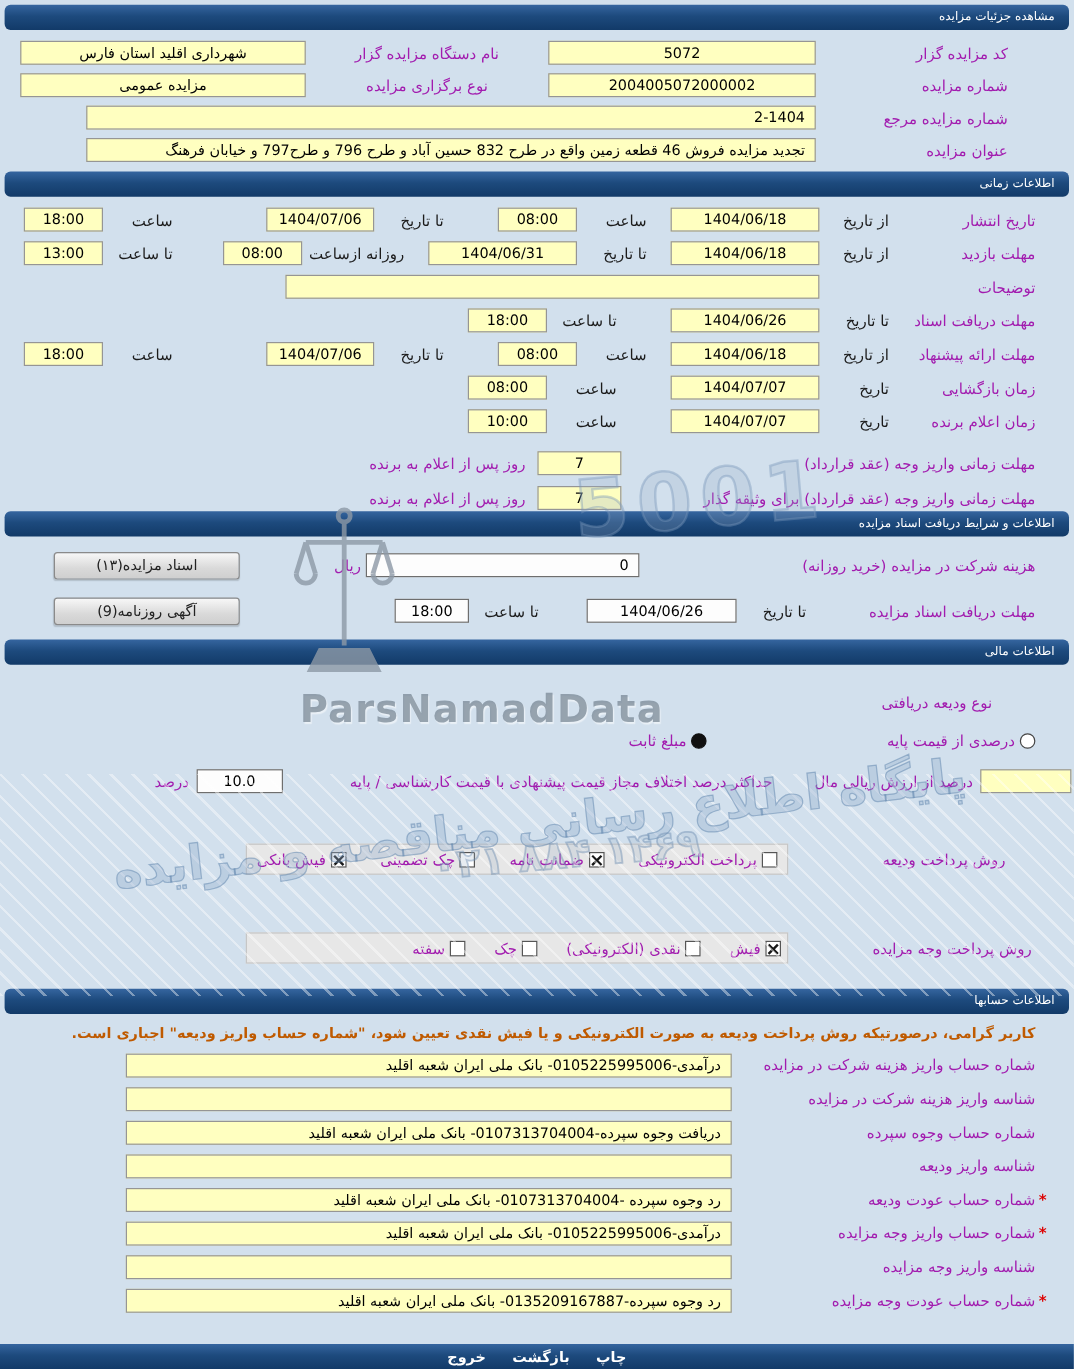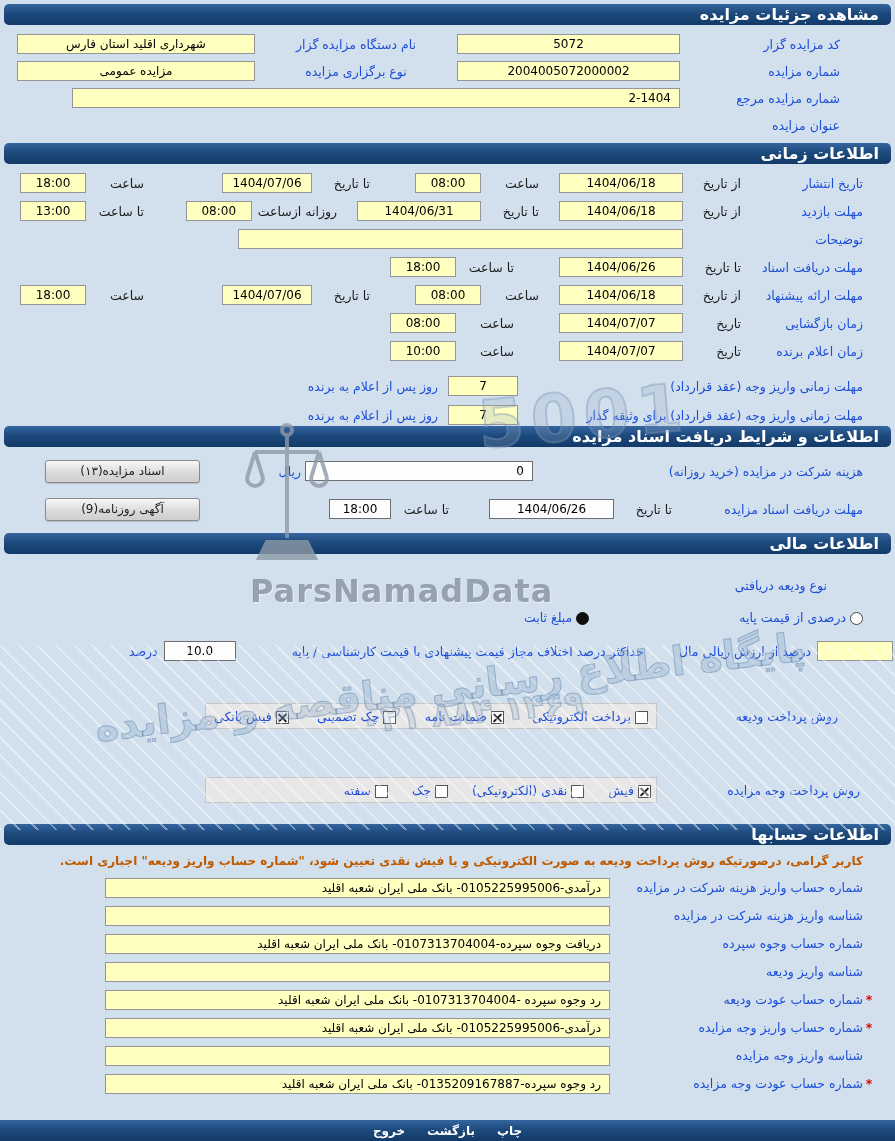--- a/index.html
+++ b/index.html
@@ -9,26 +9,26 @@
     direction:rtl;
     font-family:"DejaVu Sans","Liberation Sans",sans-serif;
     font-size:12.5px;color:#1b1b1b;
   }
   .content{position:relative;z-index:1}
   
   .bar{
     height:21px;margin:0 4px;border-radius:5px;
     background:linear-gradient(180deg,#35659f 0%,#1d4a7d 45%,#123a68 100%);
     display:flex;align-items:center;padding:0 12px;
-    color:#fff;font-weight:bold;font-size:16px;
+    color:#fff;font-weight:normal;font-size:10px;
   }
   .titlebar{margin-top:4px}
   
   .row{display:flex;align-items:center;height:22px;flex-wrap:nowrap}
-  .lbl{color:#1d4ed8;white-space:nowrap}
+  .lbl{color:#a21caf;white-space:nowrap}
   .sub{width:52px;text-align:right;margin-left:6px;flex:none;white-space:nowrap}
   .sub.auto{width:auto}
   .pair{display:flex;align-items:center;flex:none}
   .push{margin-inline-start:auto}
   
   .f{
     background:#ffffc0;border:1px solid #959595;height:20px;flex:none;
     display:flex;align-items:center;justify-content:center;
     color:#000;font-size:12px;white-space:nowrap;overflow:hidden;
   }
@@ -85,21 +85,21 @@
     box-shadow:0 1px 1px rgba(0,0,0,.15);
   }
   .btn.left{margin-inline-start:auto}
   
   .radio{width:13px;height:13px;border:1px solid #444;border-radius:50%;background:#fff;flex:none;display:inline-block}
   .radio.checked{background:#101010;border-color:#101010}
   .cb{width:13px;height:13px;border:1px solid #555;background:#fff;position:relative;flex:none;display:inline-block}
   .cb.checked::before,.cb.checked::after{content:"";position:absolute;left:0px;right:0px;top:5px;height:2px;background:#161616}
   .cb.checked::before{transform:rotate(45deg)}
   .cb.checked::after{transform:rotate(-45deg)}
-  .opt{display:flex;align-items:flex-end;gap:4px;flex:none}
+  .opt{display:flex;align-items:center;gap:4px;flex:none}
   .panel{
     width:452px;height:26px;flex:none;
     background:#e7e7e7;border:1px solid #c6c6c6;
     display:flex;align-items:center;
   }
   .panel.spread{justify-content:space-between;padding:0 8px}
   .panel.packed{justify-content:flex-start;gap:24px;padding:0 5px}
   
   .footer{
     position:absolute;bottom:0;left:0;right:0;height:21px;z-index:1;
@@ -160,20 +160,21 @@
     <div class="f w238">مزایده عمومی</div>
   </div>
 
   <div class="row g">
     <span class="lbl lw160">شماره مزایده مرجع</span>
     <div class="f w608 start">2-1404</div>
   </div>
 
   <div class="row g">
     <span class="lbl lw160">عنوان مزایده</span>
+    <div class="f w608 start">تجدید مزایده فروش 46 قطعه زمین واقع در طرح 832 حسین آباد و طرح 796 و طرح797 و خیابان فرهنگ</div>
   </div>
 
   <div class="bar s1">اطلاعات زمانی</div>
 
   <div class="row t first">
     <span class="lbl lw122">تاریخ انتشار</span>
     <span class="pair ml20">
       <span class="sub">از تاریخ</span>
       <div class="f w124">1404/06/18</div>
     </span>

